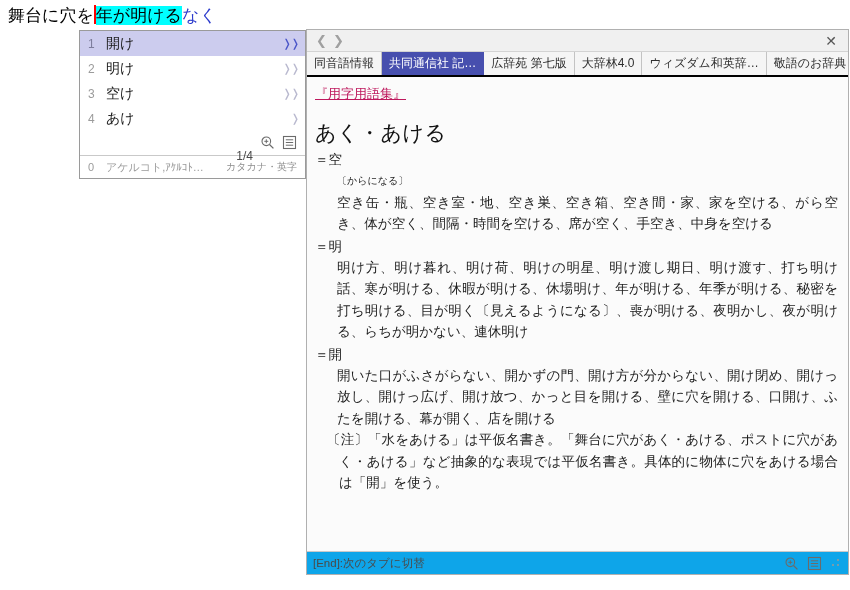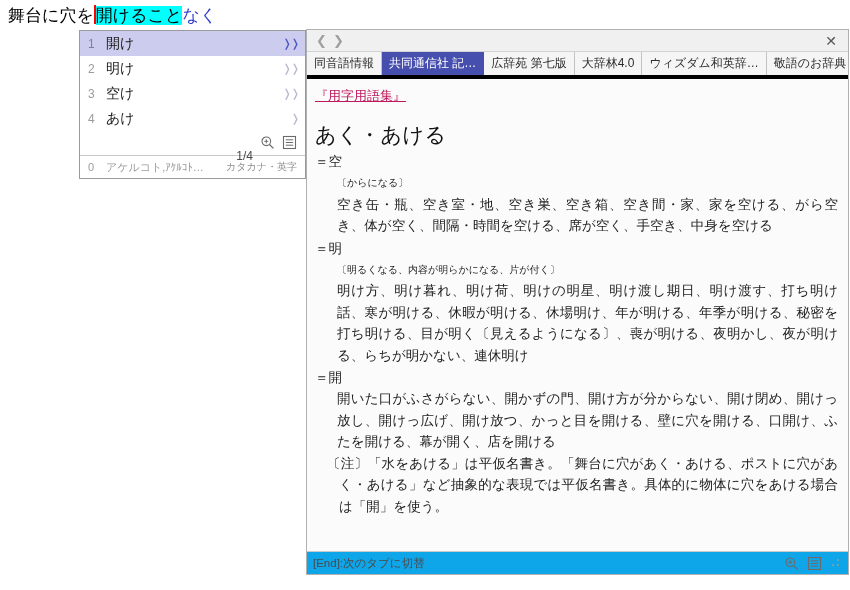--- a/index.html
+++ b/index.html
@@ -194,21 +194,21 @@
     font-size: 14px;
     cursor: default;
   }
 
   .dict-tabs {
     height: 23px;
     flex: 0 0 auto;
     display: flex;
     align-items: stretch;
     background: #f5f5f5;
-    border-bottom: 4px solid #000000;
+    border-bottom: 2px solid #000000;
     overflow: hidden;
   }
   .dict-tab {
     display: flex;
     align-items: center;
     padding: 0 7px;
     font-size: 12px;
     color: #2e2e2e;
     background: #f5f5f5;
     border-right: 1px solid #c3c3c3;
@@ -313,21 +313,21 @@
   .grip i:nth-child(3) { left: 7px; top: 7px; }
 
   svg { display: block; }
 </style>
 </head>
 <body>
 
 <div id="root">
 
   <div class="compose-line">
-    <span class="seg-plain">舞台に穴を</span><span class="caret"></span><span class="seg-converted">開けること</span><span class="seg-pending">なく</span>
+    <span class="seg-plain">舞台に穴を</span><span class="caret"></span><span class="seg-converted">年が明ける</span><span class="seg-pending">なく</span>
   </div>
 
   <div class="candidate-window">
     <div class="cand-rows">
 
       <div class="cand-row selected">
         <span class="cand-index">1</span>
         <span class="cand-text">開け</span>
         <span class="cand-arrow">❭❭</span>
       </div>
@@ -403,21 +403,20 @@
       <div class="dict-headword">あく・あける</div>
 
       <div>
         <div class="sense-marker">＝空</div>
         <div class="sense-gloss">〔からになる〕</div>
         <div class="sense-examples">空き缶・瓶、空き室・地、空き巣、空き箱、空き間・家、家を空ける、がら空き、体が空く、間隔・時間を空ける、席が空く、手空き、中身を空ける</div>
       </div>
 
       <div>
         <div class="sense-marker">＝明</div>
-        <div class="sense-gloss">〔明るくなる、内容が明らかになる、片が付く〕</div>
         <div class="sense-examples">明け方、明け暮れ、明け荷、明けの明星、明け渡し期日、明け渡す、打ち明け話、寒が明ける、休暇が明ける、休場明け、年が明ける、年季が明ける、秘密を打ち明ける、目が明く〔見えるようになる〕、喪が明ける、夜明かし、夜が明ける、らちが明かない、連休明け</div>
       </div>
 
       <div>
         <div class="sense-marker">＝開</div>
         <div class="sense-examples">開いた口がふさがらない、開かずの門、開け方が分からない、開け閉め、開けっ放し、開けっ広げ、開け放つ、かっと目を開ける、壁に穴を開ける、口開け、ふたを開ける、幕が開く、店を開ける</div>
       </div>
 
       <div class="dict-note">
         <span class="dict-note-inner">〔注〕「水をあける」は平仮名書き。「舞台に穴があく・あける、ポストに穴があく・あける」など抽象的な表現では平仮名書き。具体的に物体に穴をあける場合は「開」を使う。</span>

